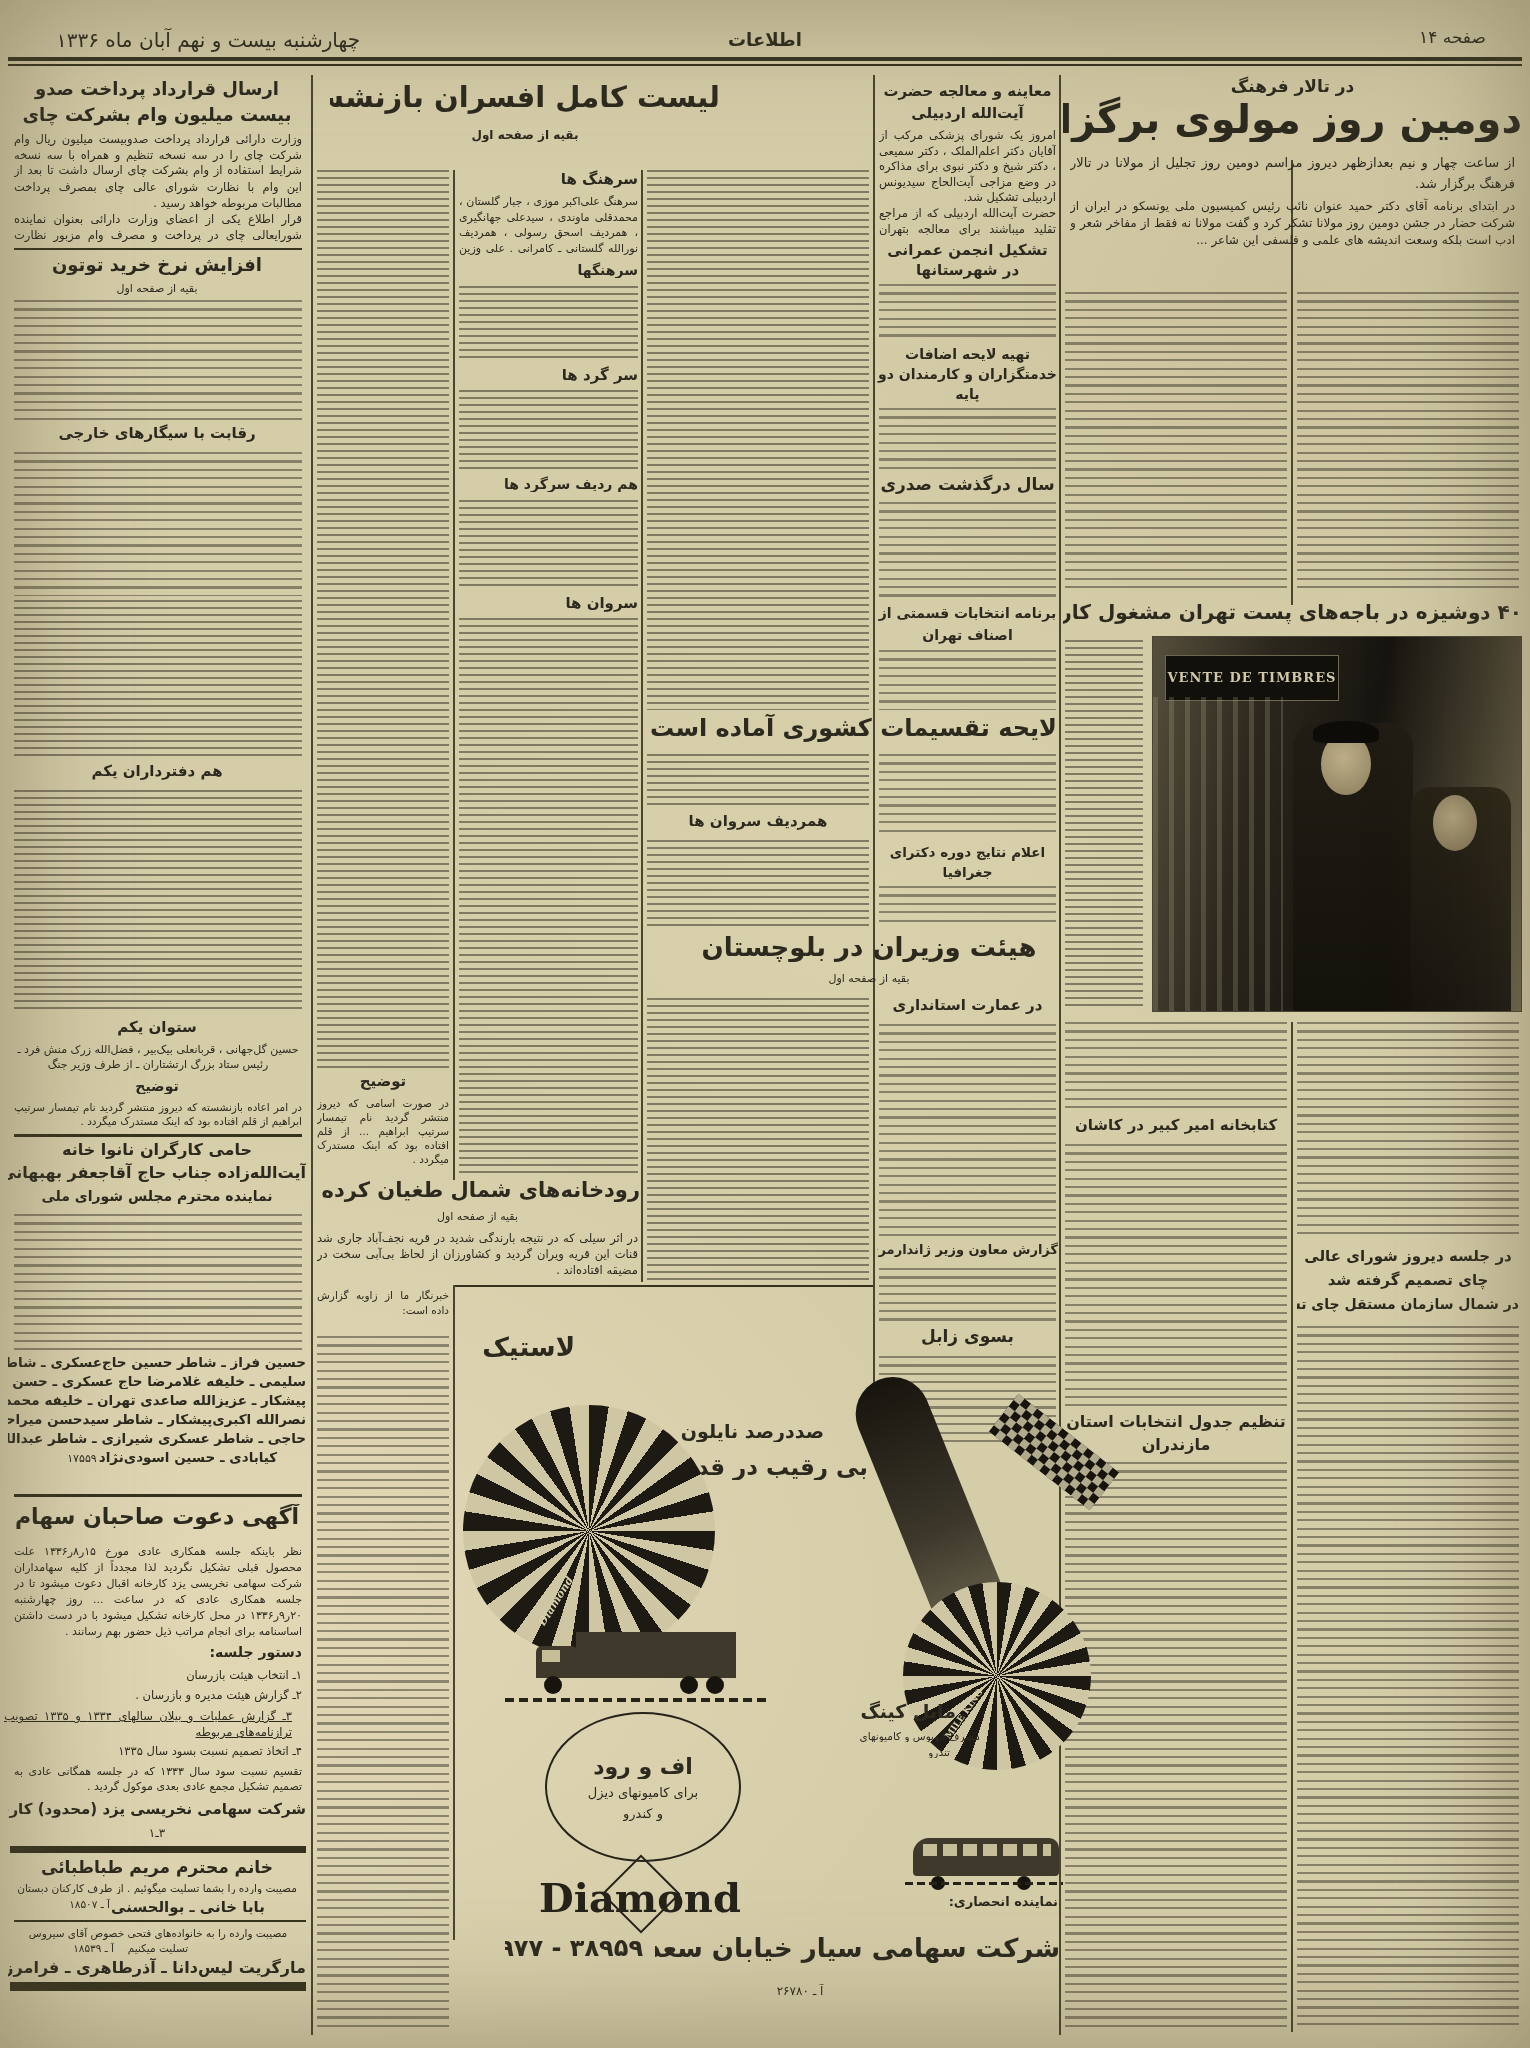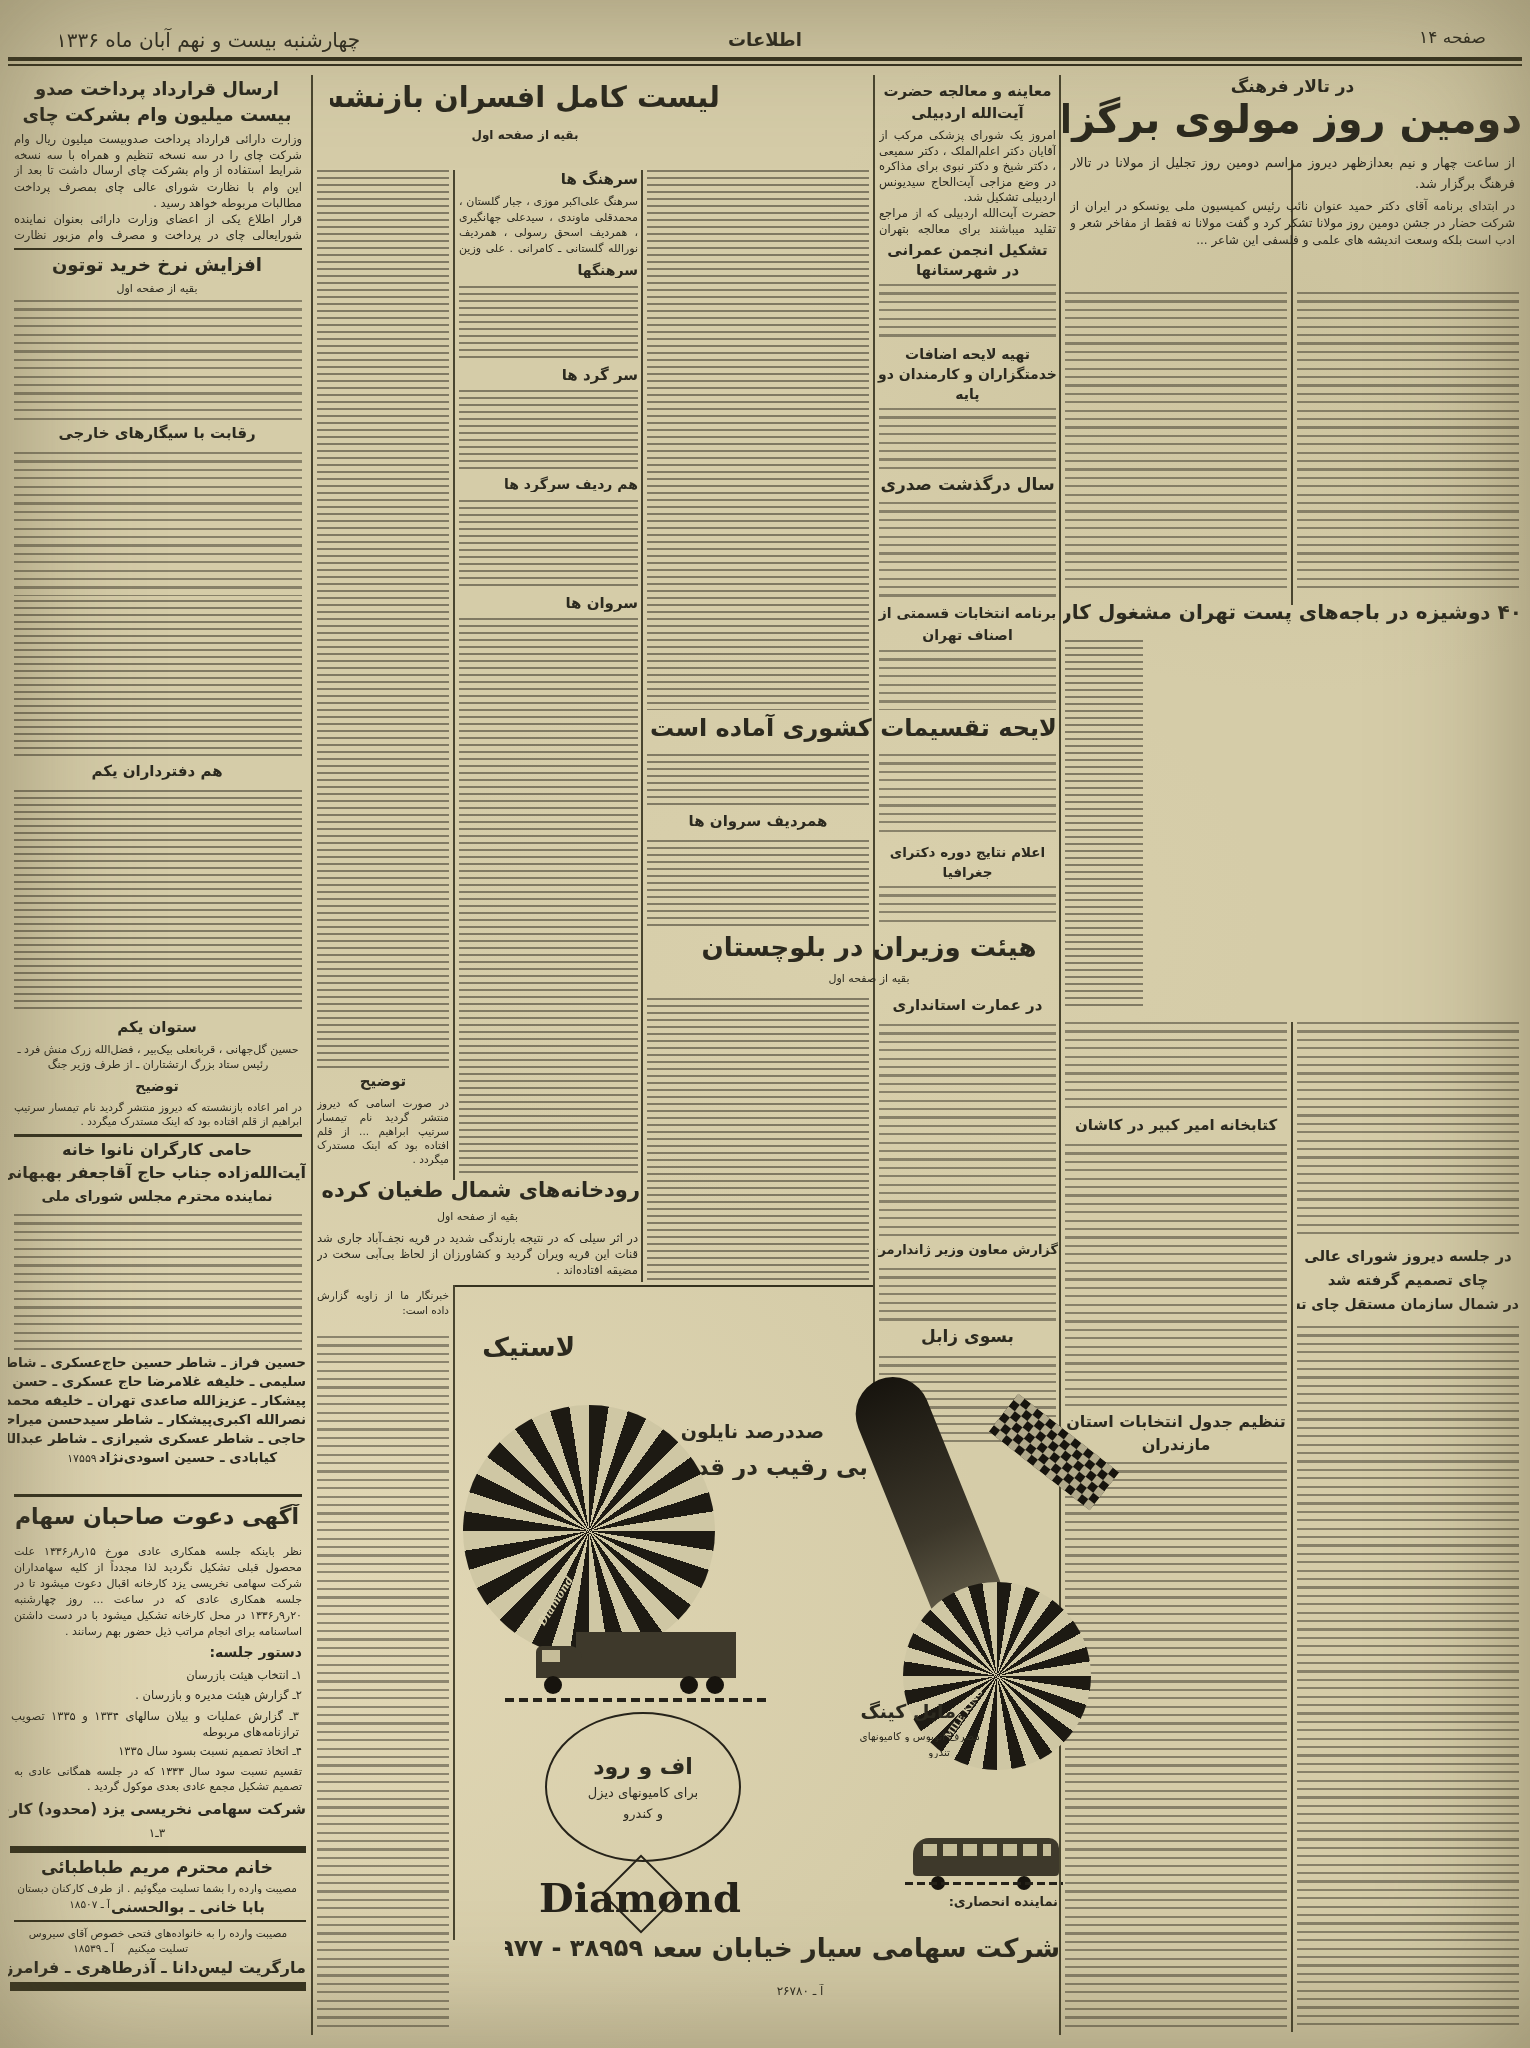--- a/index.html
+++ b/index.html
@@ -51,20 +51,31 @@
 
   <div class="abs fa c nw b" style="left:1063px;top:76px;width:459px;font-size:17px;">در تالار فرهنگ</div>
   <div class="abs fa c nw b" style="left:1063px;top:96px;width:459px;font-size:40px;">دومین روز مولوی برگزار شد</div>
   <div class="abs fa j" style="left:1070px;top:152px;width:445px;height:44px;font-size:13px;line-height:21px;overflow:hidden;">از ساعت چهار و نیم بعدازظهر دیروز مراسم دومین روز تجلیل از مولانا در تالار فرهنگ برگزار شد.</div>
   <div class="abs fa j" style="left:1070px;top:198px;width:445px;height:88px;font-size:12px;line-height:17px;overflow:hidden;">در ابتدای برنامه آقای دکتر حمید عنوان نائب رئیس کمیسیون ملی یونسکو در ایران از شرکت حضار در جشن دومین روز مولانا تشکر کرد و گفت مولانا نه فقط از مفاخر شعر و ادب است بلکه وسعت اندیشه های علمی و فلسفی این شاعر ...</div>
   <div class="abs tx" style="left:1297px;top:292px;width:222px;height:302px;"></div>
   <div class="abs tx" style="left:1065px;top:292px;width:222px;height:302px;"></div>
 
   <div class="abs fa c nw b" style="left:1063px;top:600px;width:459px;font-size:20px;">۴۰ دوشیزه در باجه‌های پست تهران مشغول کار شدند</div>
 
+  <div class="abs" style="left:1152px;top:636px;width:368px;height:374px;border:1px solid #4a4433;
+       background:linear-gradient(100deg,#564f3c 0%,#2b271d 28%,#171510 55%,#3e392b 78%,#6e6750 100%);">
+    <div class="abs" style="left:12px;top:18px;width:172px;height:44px;background:#11100b;border:1px solid #6d6750;color:#cfc7a6;
+         font-family:'DejaVu Serif',serif;font-weight:bold;font-size:13px;letter-spacing:1px;line-height:44px;text-align:center;">VENTE DE TIMBRES</div>
+    <div class="abs" style="left:140px;top:86px;width:120px;height:288px;background:linear-gradient(180deg,#211d15 0%,#14120c 100%);border-radius:24px 24px 0 0;"></div>
+    <div class="abs" style="left:168px;top:96px;width:50px;height:62px;background:radial-gradient(circle at 45% 40%,#bdae87,#8a7d5c);border-radius:50%;"></div>
+    <div class="abs" style="left:160px;top:84px;width:66px;height:22px;background:#0e0c08;border-radius:50% 50% 20% 20%;"></div>
+    <div class="abs" style="left:258px;top:150px;width:100px;height:224px;background:linear-gradient(180deg,#262115 0%,#171410 100%);border-radius:20px 20px 0 0;"></div>
+    <div class="abs" style="left:280px;top:158px;width:44px;height:56px;background:radial-gradient(circle at 45% 40%,#b1a27c,#7e7254);border-radius:50%;"></div>
+    <div class="abs" style="left:0px;top:60px;width:130px;height:314px;background:repeating-linear-gradient(90deg,rgba(190,180,148,.22) 0 5px,rgba(0,0,0,0) 5px 16px);"></div>
+  </div>
   <div class="abs txd" style="left:1065px;top:640px;width:78px;height:370px;"></div>
 
   <div class="abs tx" style="left:1065px;top:1022px;width:222px;height:90px;"></div>
   <div class="abs fa c nw b" style="left:1065px;top:1116px;width:222px;font-size:15px;">کتابخانه امیر کبیر در کاشان</div>
   <div class="abs tx" style="left:1065px;top:1144px;width:222px;height:262px;"></div>
   <div class="abs fa c b" style="left:1065px;top:1410px;width:222px;height:46px;font-size:16px;line-height:23px;">تنظیم جدول انتخابات استان مازندران</div>
   <div class="abs tx" style="left:1065px;top:1462px;width:222px;height:570px;"></div>
 
   <div class="abs tx" style="left:1297px;top:1022px;width:222px;height:218px;"></div>
   <div class="abs fa c b" style="left:1297px;top:1244px;width:222px;height:48px;font-size:15px;line-height:24px;">در جلسه دیروز شورای عالی چای تصمیم گرفته شد</div>
@@ -157,21 +168,21 @@
   <div class="abs fa c nw b" style="left:8px;top:1430px;width:298px;font-size:13.5px;">حاجی ـ شاطر عسکری شیرازی ـ شاطر عبدالله</div>
   <div class="abs fa c nw b" style="left:70px;top:1449px;width:236px;font-size:13.5px;">کیابادی ـ حسین اسودی‌نژاد</div>
   <div class="abs fa nw" style="left:20px;top:1452px;width:90px;font-size:11px;">آ ـ ۱۷۵۵۹</div>
   <div class="abs hr" style="left:14px;top:1494px;width:288px;height:3px;"></div>
 
   <div class="abs fa c nw b" style="left:8px;top:1504px;width:298px;font-size:22px;">آگهی دعوت صاحبان سهام</div>
   <div class="abs fa j" style="left:14px;top:1544px;width:288px;height:96px;font-size:11px;line-height:16px;overflow:hidden;">نظر باینکه جلسه همکاری عادی مورخ ۱۵ر۸ر۱۳۳۶ علت محصول قبلی تشکیل نگردید لذا مجدداً از کلیه سهامداران شرکت سهامی نخریسی یزد کارخانه اقبال دعوت میشود تا در جلسه همکاری عادی که در ساعت ... روز چهارشنبه ۲۰ر۹ر۱۳۳۶ در محل کارخانه تشکیل میشود با در دست داشتن اساسنامه برای انجام مراتب ذیل حضور بهم رسانند .</div>
   <div class="abs fa nw b" style="left:14px;top:1644px;width:288px;font-size:14px;">دستور جلسه:</div>
   <div class="abs fa nw" style="left:14px;top:1668px;width:288px;font-size:11.5px;">۱ـ انتخاب هیئت بازرسان</div>
   <div class="abs fa nw" style="left:14px;top:1688px;width:288px;font-size:11.5px;">۲ـ گزارش هیئت مدیره و بازرسان .</div>
-  <div class="abs fa j" style="left:11px;top:1708px;width:288px;height:32px;font-size:11.5px;line-height:16px;overflow:hidden;">۳ـ گزارش عملیات و بیلان سالهای ۱۳۳۴ و ۱۳۳۵ تصویب ترازنامه‌های مربوطه</div>
+  <div class="abs fa j" style="left:4px;top:1708px;width:288px;height:32px;font-size:11.5px;line-height:16px;overflow:hidden;text-decoration:underline;">۳ـ گزارش عملیات و بیلان سالهای ۱۳۳۴ و ۱۳۳۵ تصویب ترازنامه‌های مربوطه</div>
   <div class="abs fa nw" style="left:14px;top:1744px;width:288px;font-size:11.5px;">۴ـ اتخاذ تصمیم نسبت بسود سال ۱۳۳۵</div>
   <div class="abs fa j" style="left:14px;top:1764px;width:288px;height:32px;font-size:11px;line-height:15px;overflow:hidden;">تقسیم نسبت سود سال ۱۳۳۳ که در جلسه همگانی عادی به تصمیم تشکیل مجمع عادی بعدی موکول گردید .</div>
   <div class="abs fa c nw b" style="left:8px;top:1800px;width:298px;font-size:15px;">شرکت سهامی نخریسی یزد (محدود) کارخانه اقبال</div>
   <div class="abs fa c nw" style="left:8px;top:1826px;width:298px;font-size:12px;">۳ـ۱</div>
   <div class="abs hr" style="left:10px;top:1846px;width:296px;height:7px;"></div>
 
   <div class="abs fa c nw b" style="left:8px;top:1857px;width:298px;font-size:17px;">خانم محترم مریم طباطبائی</div>
   <div class="abs fa c nw" style="left:8px;top:1882px;width:298px;font-size:10.5px;">مصیبت وارده را بشما تسلیت میگوئیم . از طرف کارکنان دبستان</div>
   <div class="abs fa nw" style="left:20px;top:1898px;width:90px;font-size:10.5px;">آ ـ ۱۸۵۰۷</div>
   <div class="abs fa c nw b" style="left:70px;top:1898px;width:236px;font-size:15px;">بابا خانی ـ بوالحسنی</div>

